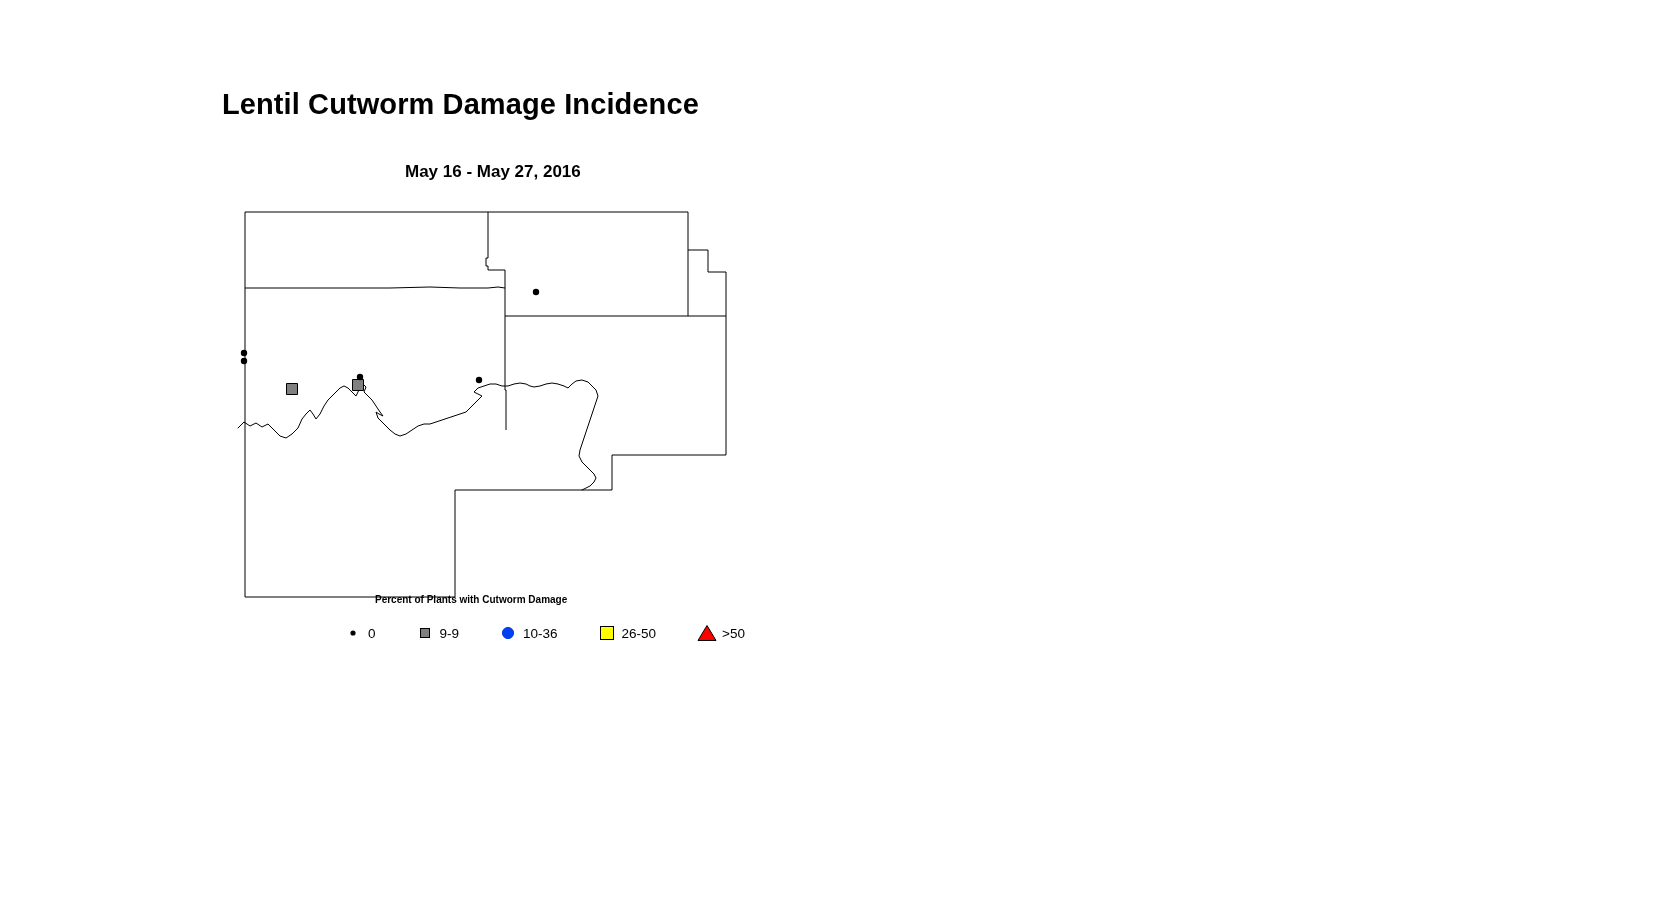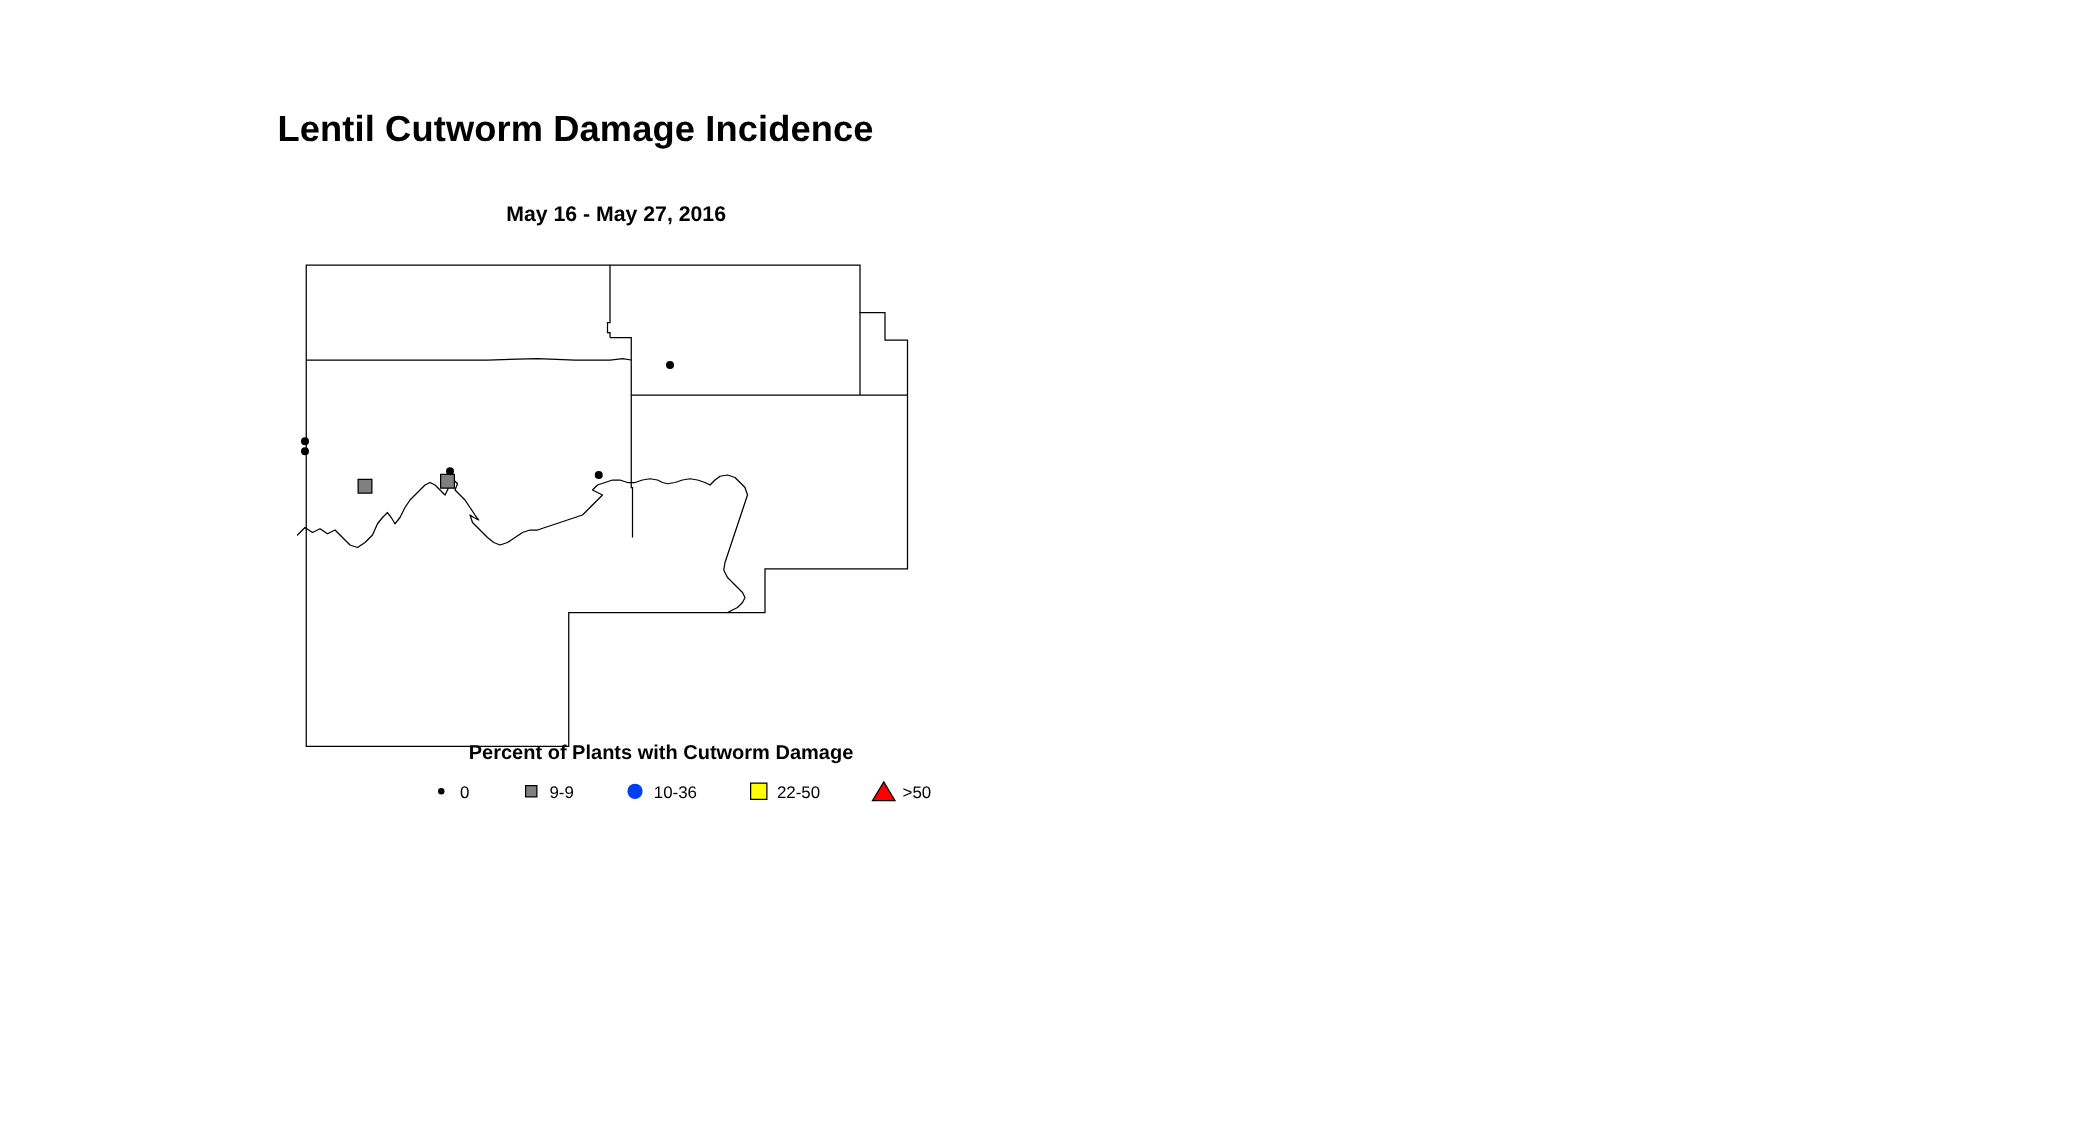--- a/index.html
+++ b/index.html
@@ -98,21 +98,21 @@
     stroke: #000000;
     stroke-width: 1;
     vector-effect: non-scaling-stroke;
   }
 
   
   #legend-title {
     position: absolute;
     left: 375px;
     top: 594px;
-    font-size: 16px;
+    font-size: 10px;
     font-weight: bold;
     color: #000000;
     white-space: nowrap;
   }
   #legend-row {
     position: absolute;
     left: 340px;
     top: 620px;
     height: 26px;
     display: flex;
@@ -279,21 +279,21 @@
     </div>
 
     <span class="sp-c"></span>
 
     <div class="legend-entry">
       <span class="legend-sym">
         <svg width="18" height="18" viewBox="0 0 18 18">
           <rect x="2.5" y="2.5" width="13" height="13" fill="#ffff00" stroke="#000000" stroke-width="1"></rect>
         </svg>
       </span>
-      <span class="legend-label">22-50</span>
+      <span class="legend-label">26-50</span>
     </div>
 
     <span class="sp-d"></span>
 
     <div class="legend-entry">
       <span class="legend-sym">
         <svg width="22" height="20" viewBox="0 0 22 20">
           <polygon points="11,2.5 20,17.5 2,17.5" fill="#ff0000" stroke="#000000" stroke-width="1"></polygon>
         </svg>
       </span>

